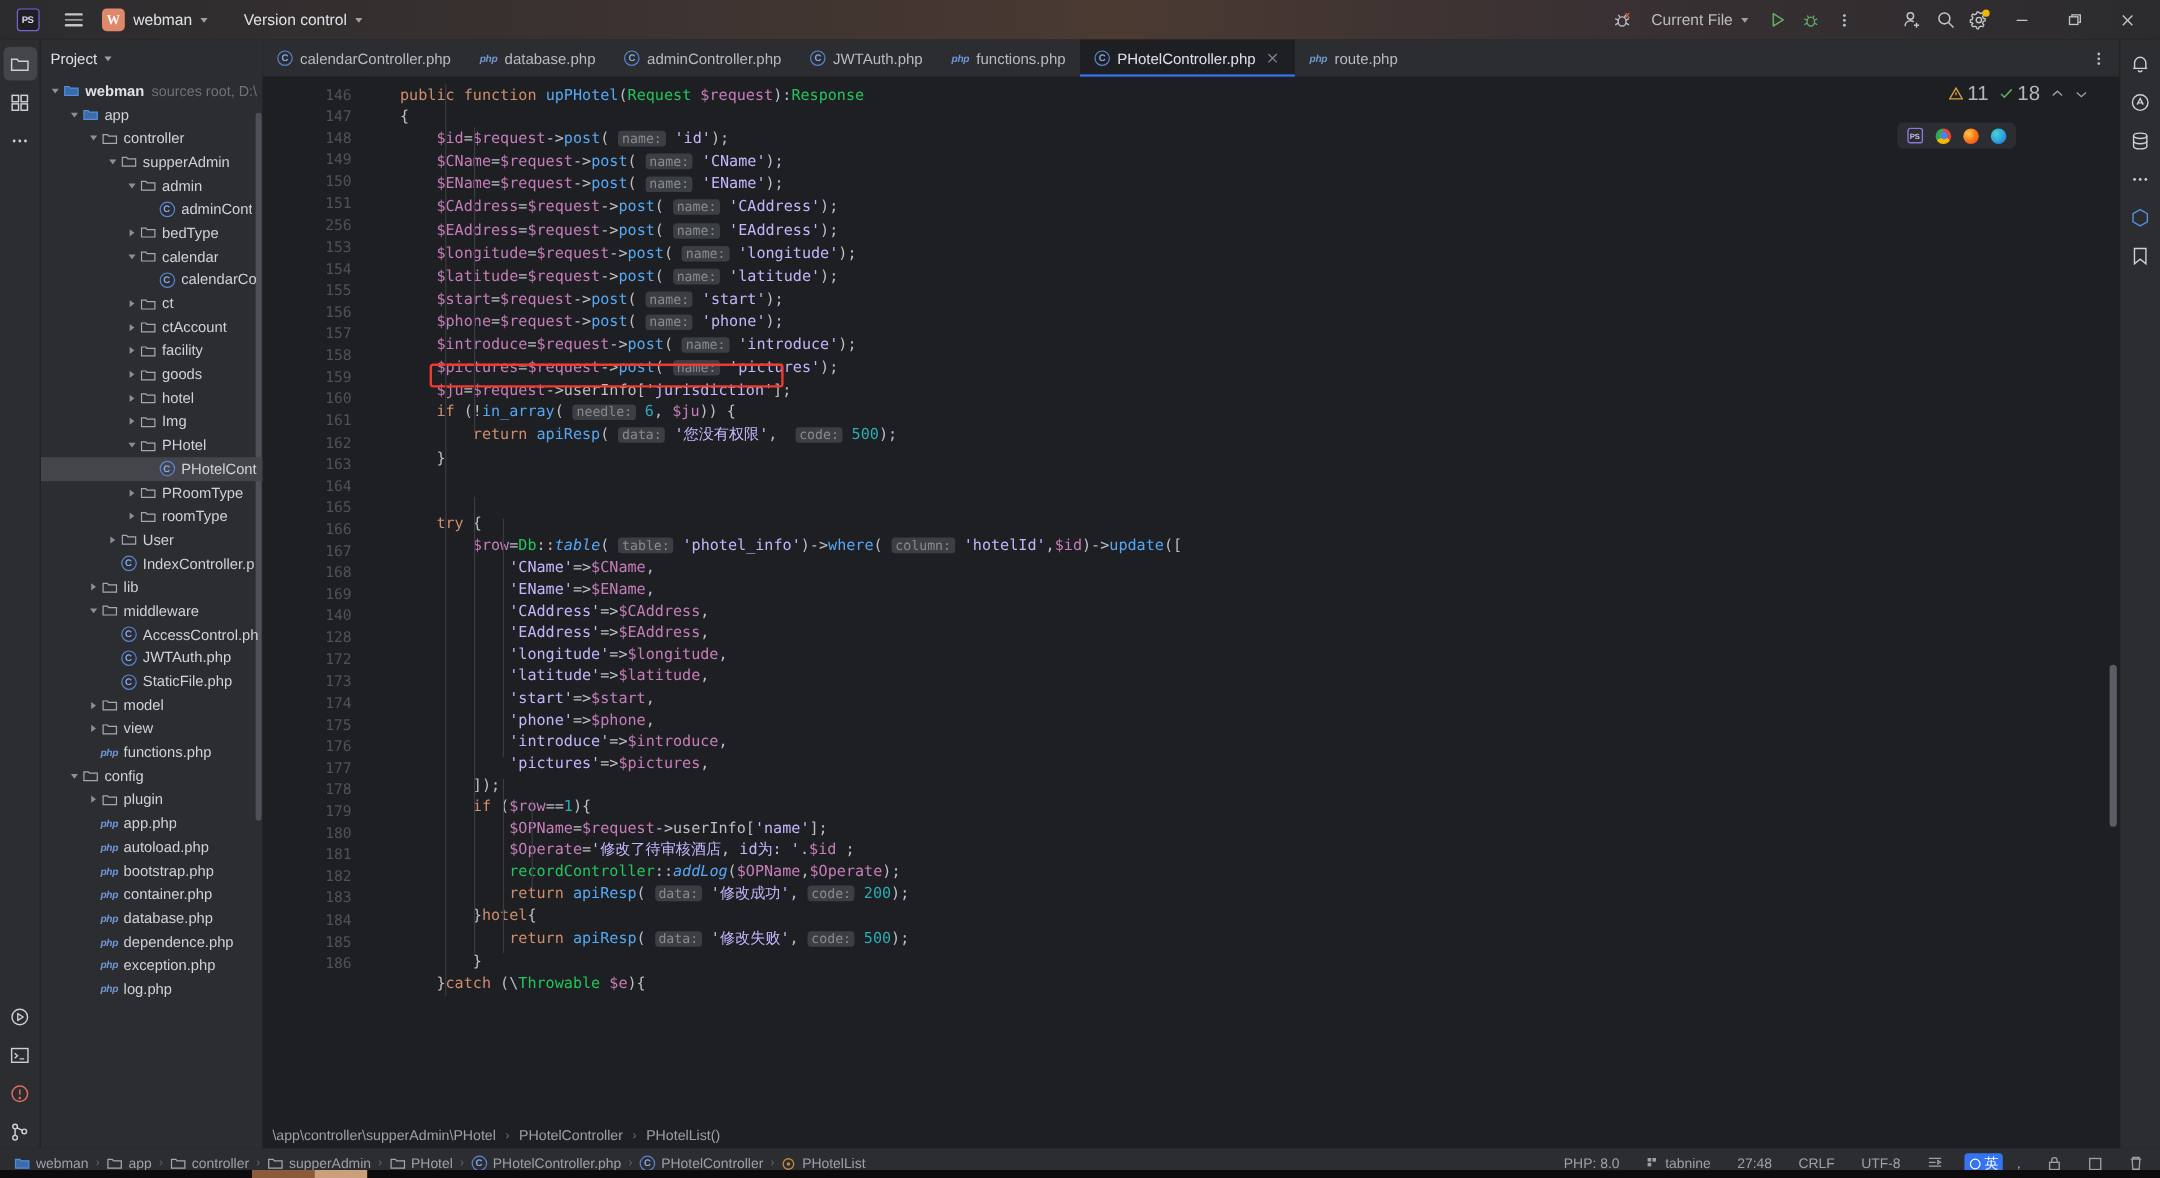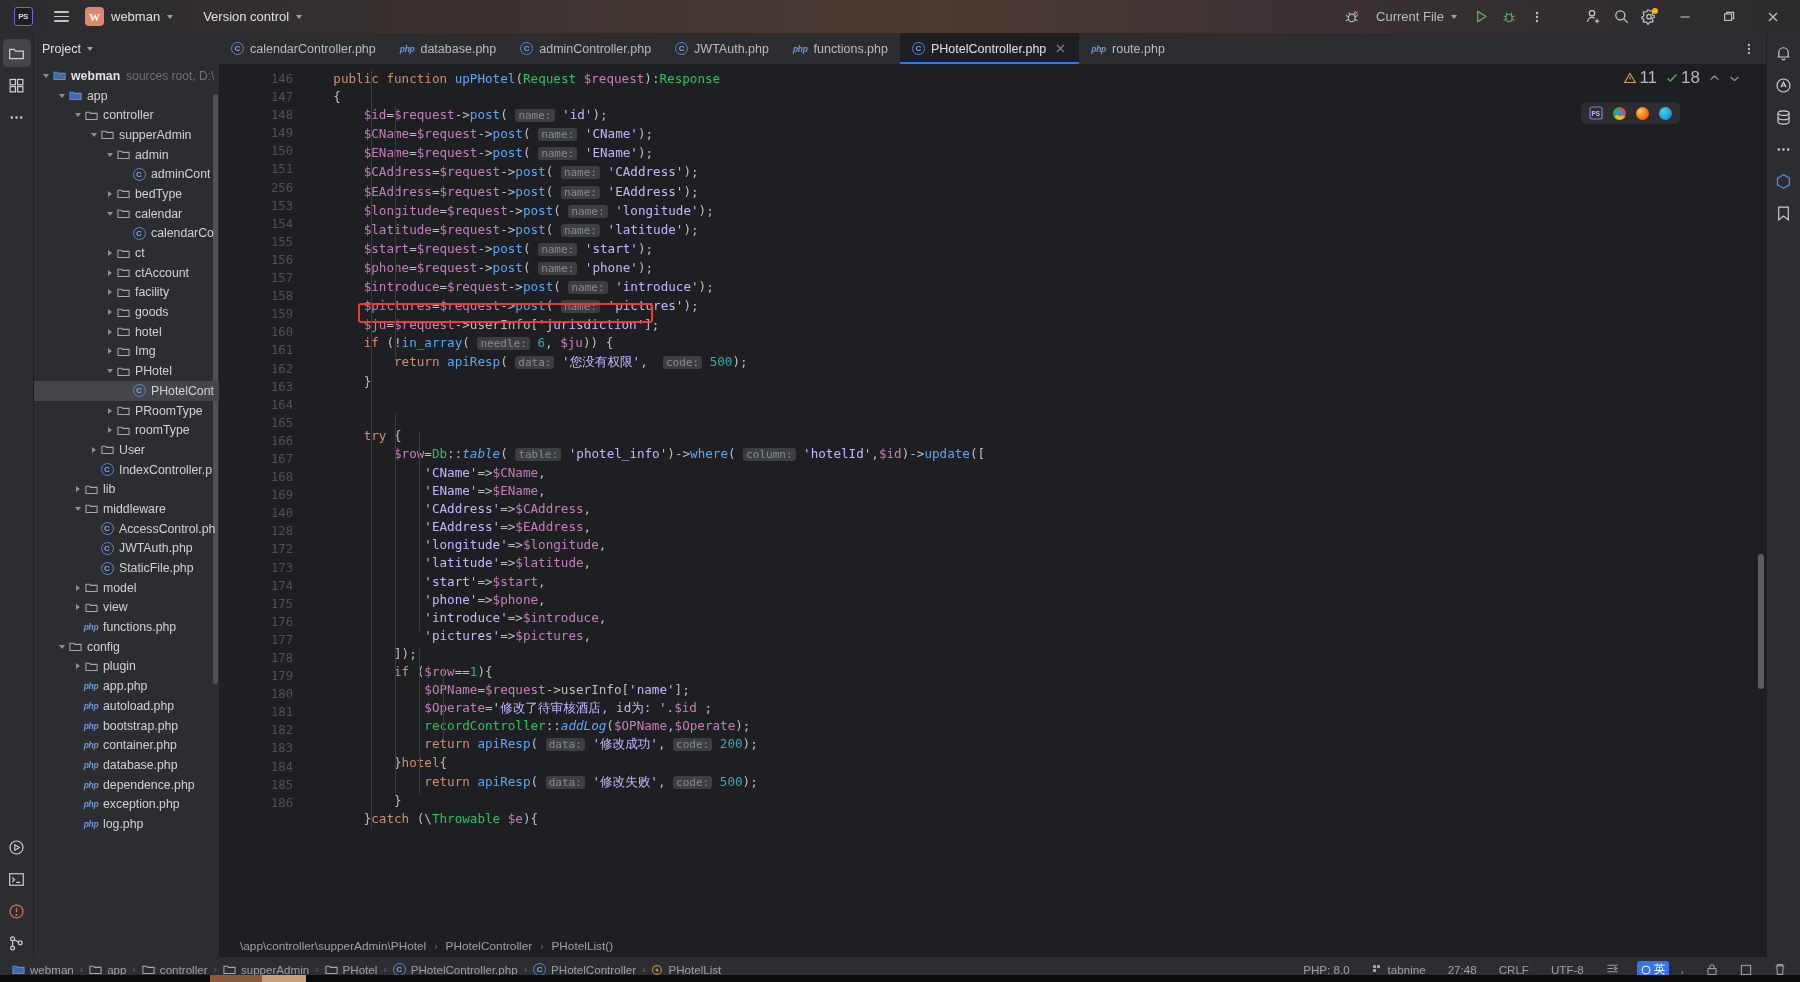--- a/index.html
+++ b/index.html
@@ -140,21 +140,21 @@
     position:absolute; top: 38px; right: 86px; display:flex; align-items:center; gap:10px;
     background:#2b2d30; border-radius: 5px; padding: 4px 8px; z-index:6;
   }
   .browser-dot { width: 13px; height:13px; border-radius:50%; display:inline-block; }
 
   .scroll-v { position:absolute; right: 2px; top: 490px; width: 6px; height: 135px; background:#5a5d63; border-radius:3px; z-index:4; }
 
   
   .crumbs {
     height: 22px; flex:0 0 22px; display:flex; align-items:center; gap:5px; padding-left: 5px;
-    font-size: 11.8px; color:#9ca0a6; background:#1e1f22;margin-left:13px;
+    font-size: 11.8px; color:#9ca0a6; background:#1e1f22;
   }
   .crumbs .sep { color:#6b6f76; font-size:10px; }
   .crumbs span.cr { cursor:default; padding: 1px 3px; border-radius:3px; }
 
   
   .rstrip {
     width: 34px; flex: 0 0 34px; background:#2b2d30;
     display:flex; flex-direction:column; align-items:center; padding-top: 6px; gap: 4px;
     border-left:1px solid #1e1f22;
   }

